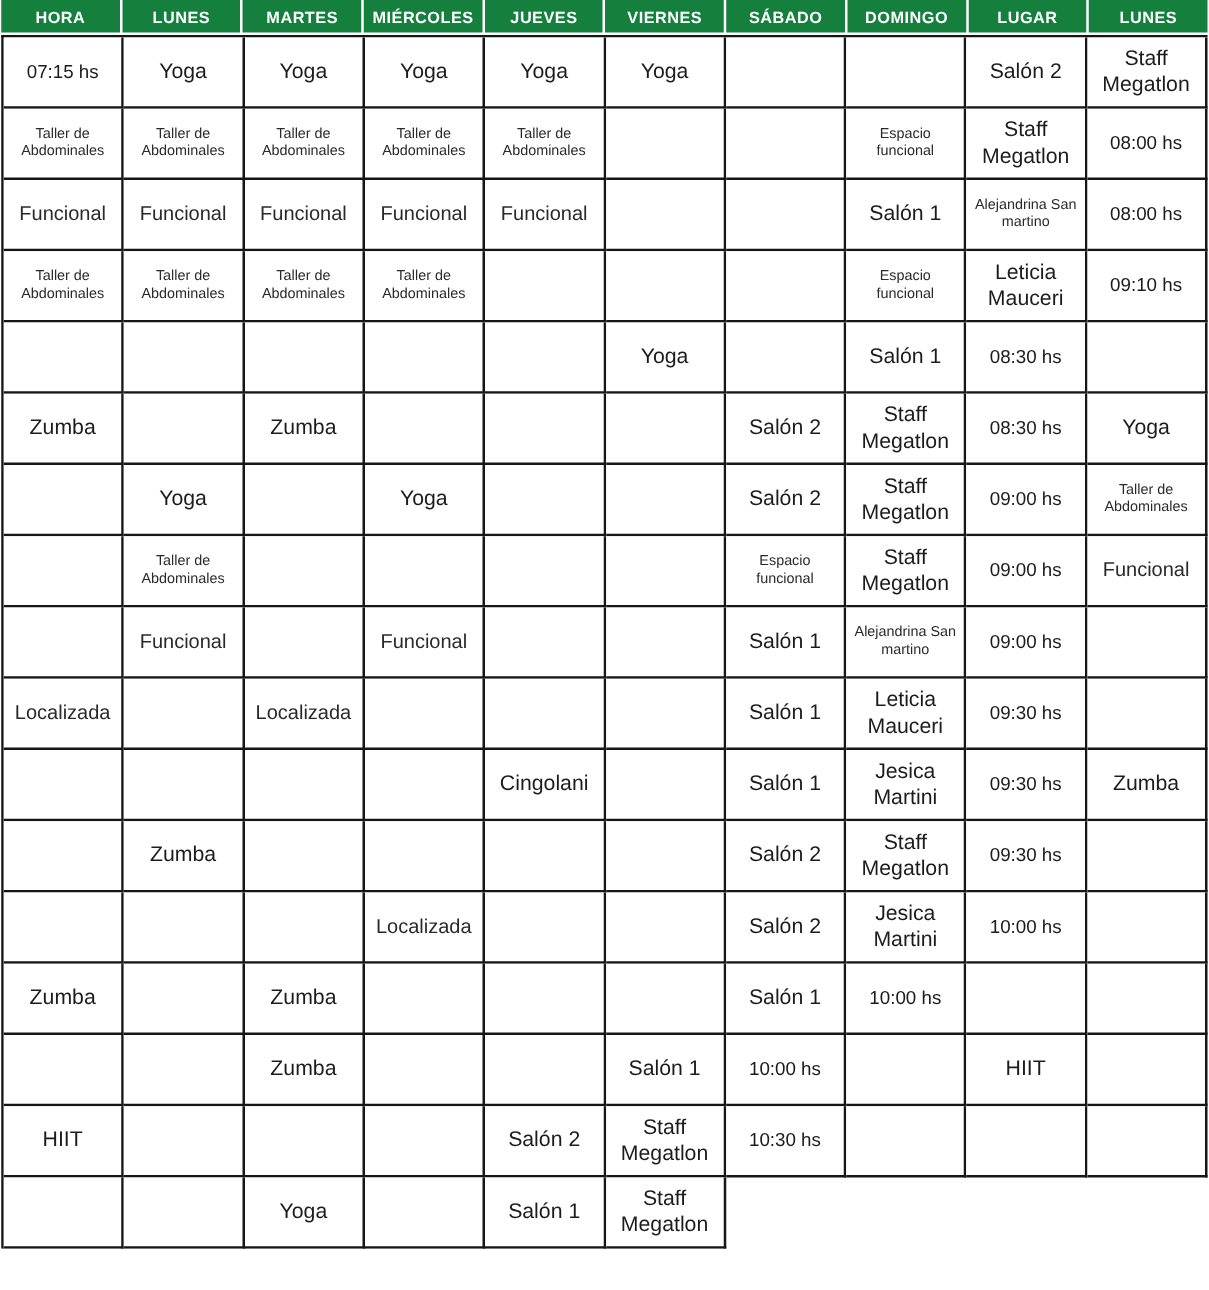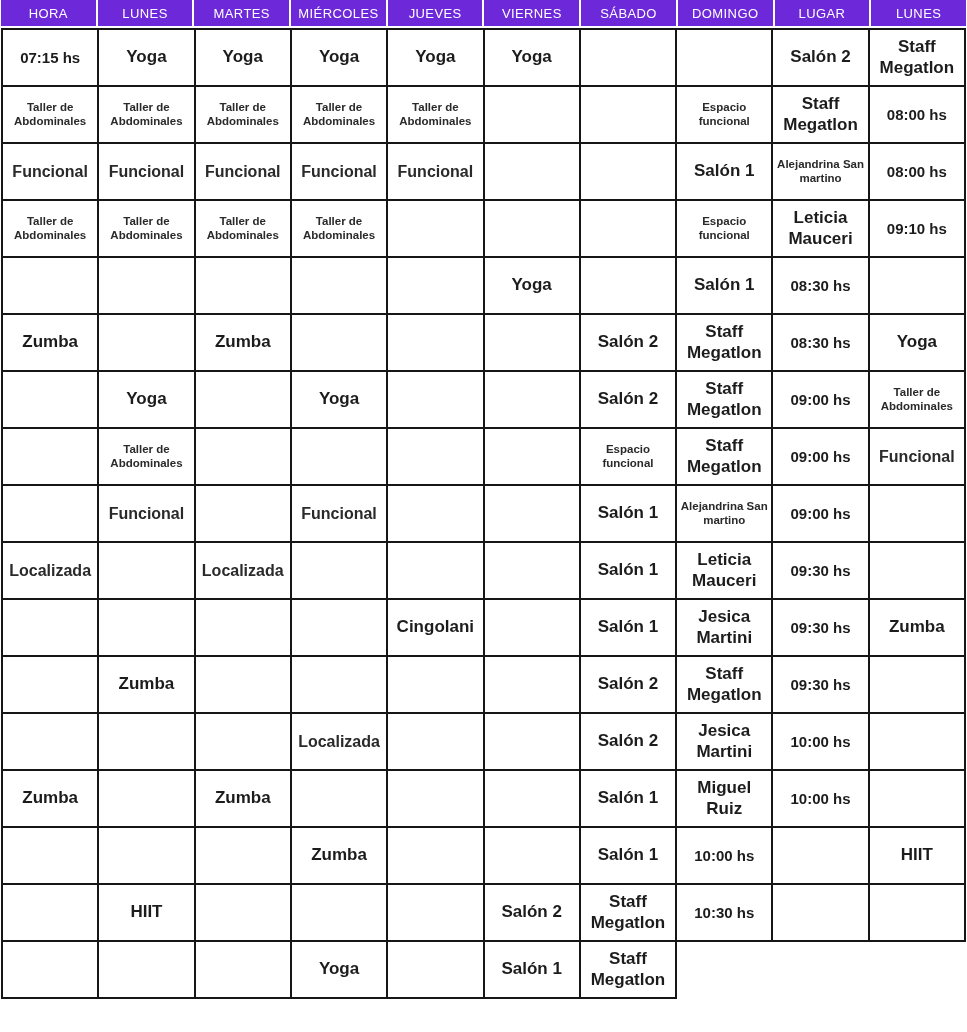--- a/index.html
+++ b/index.html
@@ -15,38 +15,37 @@
   }
   
   .header-row {
     display: grid;
     grid-template-columns: repeat(10, 1fr);
     column-gap: 2px;
     height: 26px;
     margin-bottom: 2px;
   }
   .hcell {
-    background: #6d28d9;
+    background: #15803d;
     color: #ffffff;
-    font-weight: normal;
+    font-weight: bold;
     font-size: 13px;
     letter-spacing: 0.4px;
     display: flex;
     align-items: center;
     justify-content: center;
     white-space: nowrap;
   }
   
   .body-grid {
     display: grid;
     grid-template-columns: repeat(10, 1fr);
     grid-auto-rows: 57px;
     border-top: 2px solid #161616;
     border-left: 2px solid #161616;
-    font-weight: bold;
   }
   .cell {
     background: #ffffff;
     border-right: 2px solid #161616;
     border-bottom: 2px solid #161616;
     display: flex;
     align-items: center;
     justify-content: center;
     text-align: center;
     padding: 0 3px;
@@ -360,23 +359,20 @@
       <div class="cell">
         <span class="lg">Zumba</span>
       </div>
       <div class="cell"></div>
       <div class="cell"></div>
       <div class="cell"></div>
       <div class="cell">
         <span class="lg">Salón 1</span>
       </div>
       <div class="cell">
-        <span class="lg">Miguel Ruiz</span>
-      </div>
-      <div class="cell">
         <span class="time">10:00 hs</span>
       </div>
       <div class="cell"></div>
       <div class="cell"></div>
       <div class="cell"></div>
       <div class="cell"></div>
       <div class="cell">
         <span class="lg">Zumba</span>
       </div>
       <div class="cell"></div>

